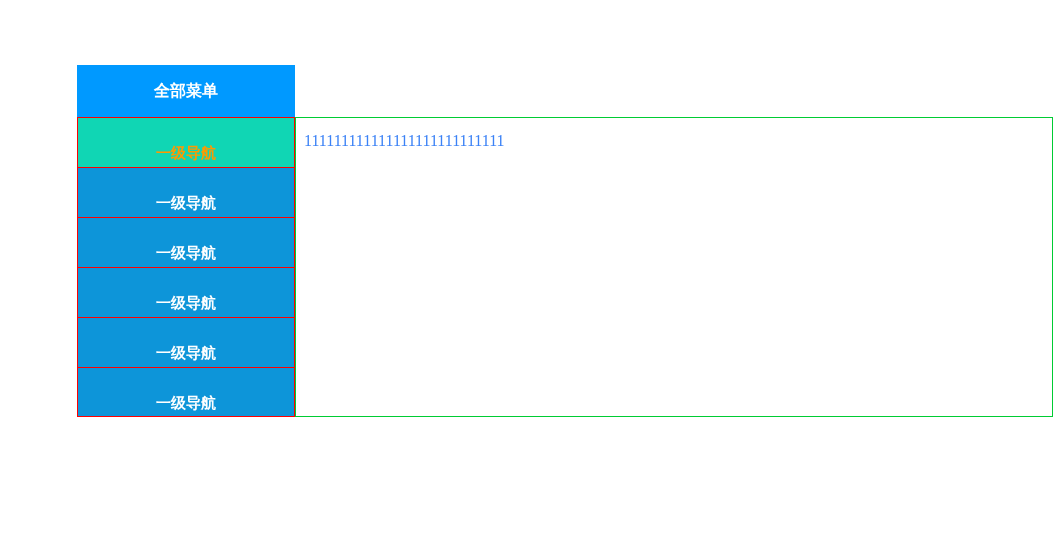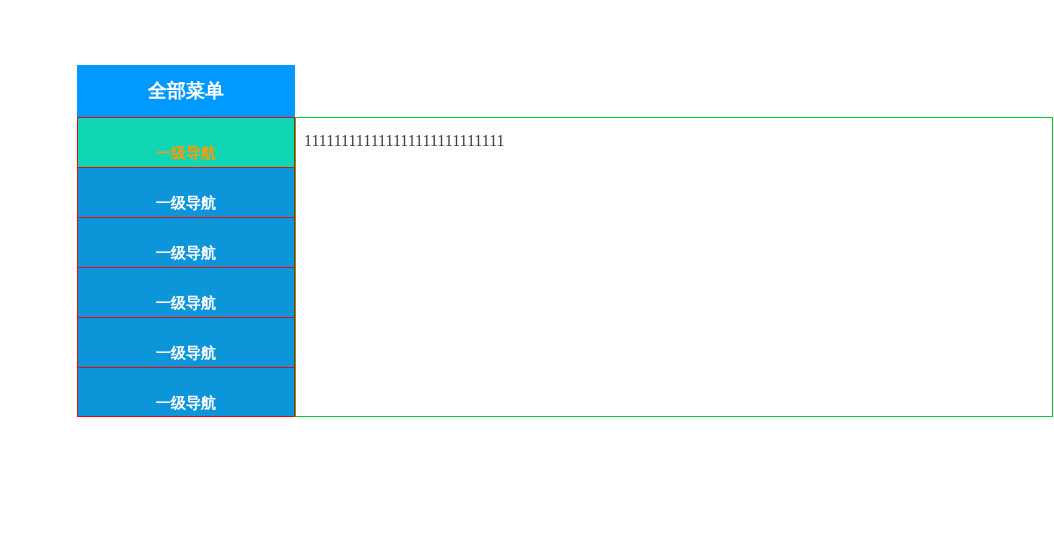--- a/index.html
+++ b/index.html
@@ -18,21 +18,21 @@
     }
     .sidebar {
       width: 218px;
       position: relative;
       z-index: 10;
     }
     .menu-header {
       background: #0099ff;
       color: white;
       font-weight: bold;
-      font-size: 19px;
+      font-size: 16px;
       text-align: center;
       height: 52px;
       line-height: 52px;
     }
     .menu-item {
       color: white;
       font-weight: bold;
       font-size: 15px;
       text-align: center;
       height: 50px;
@@ -57,21 +57,21 @@
       position: absolute;
       left: 218px;
       top: 52px;
       width: 758px;
       height: 300px;
       border: 1px solid #00cc33;
       background: white;
       padding: 14px 8px;
       font-size: 16px;
       font-family: "Times New Roman", serif;
-      color: #404040;
+      color: #3b82f6;
       z-index: 5;
     }
   </style>
 </head>
 <body>
 
 <div class="container">
   <div class="sidebar">
     <div class="menu-header">全部菜单</div>
     <div class="menu-item active">一级导航</div>

